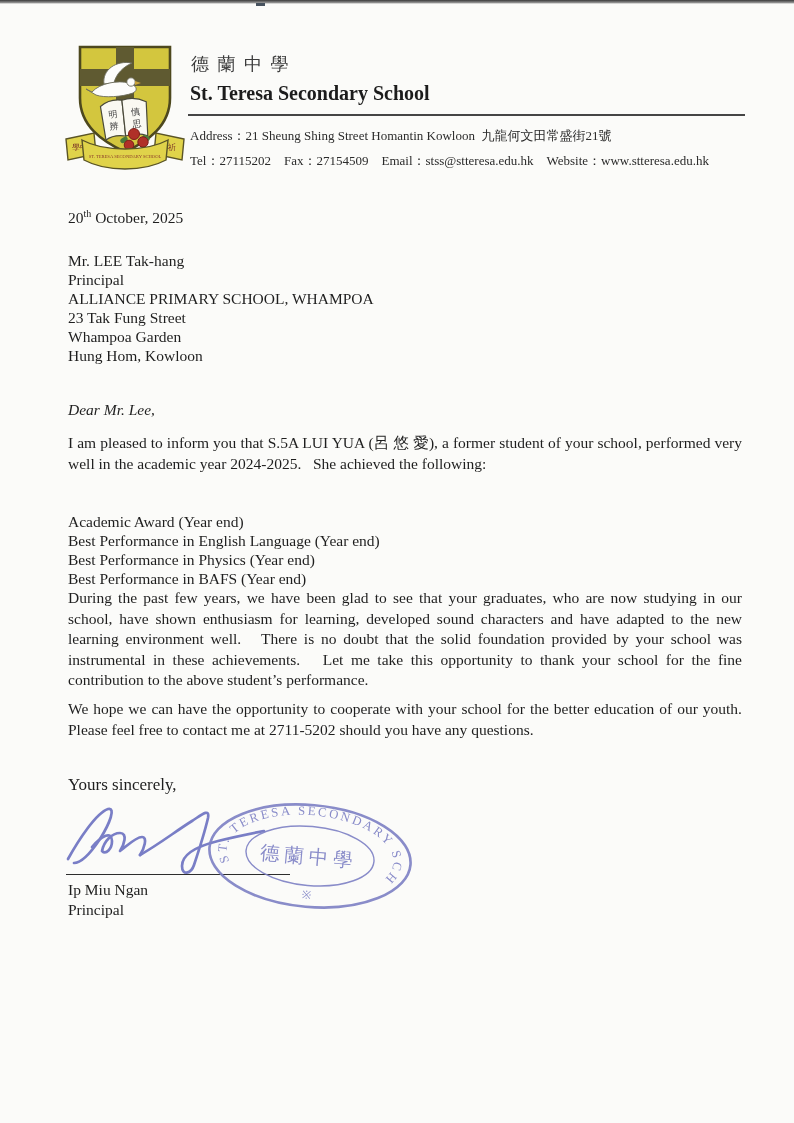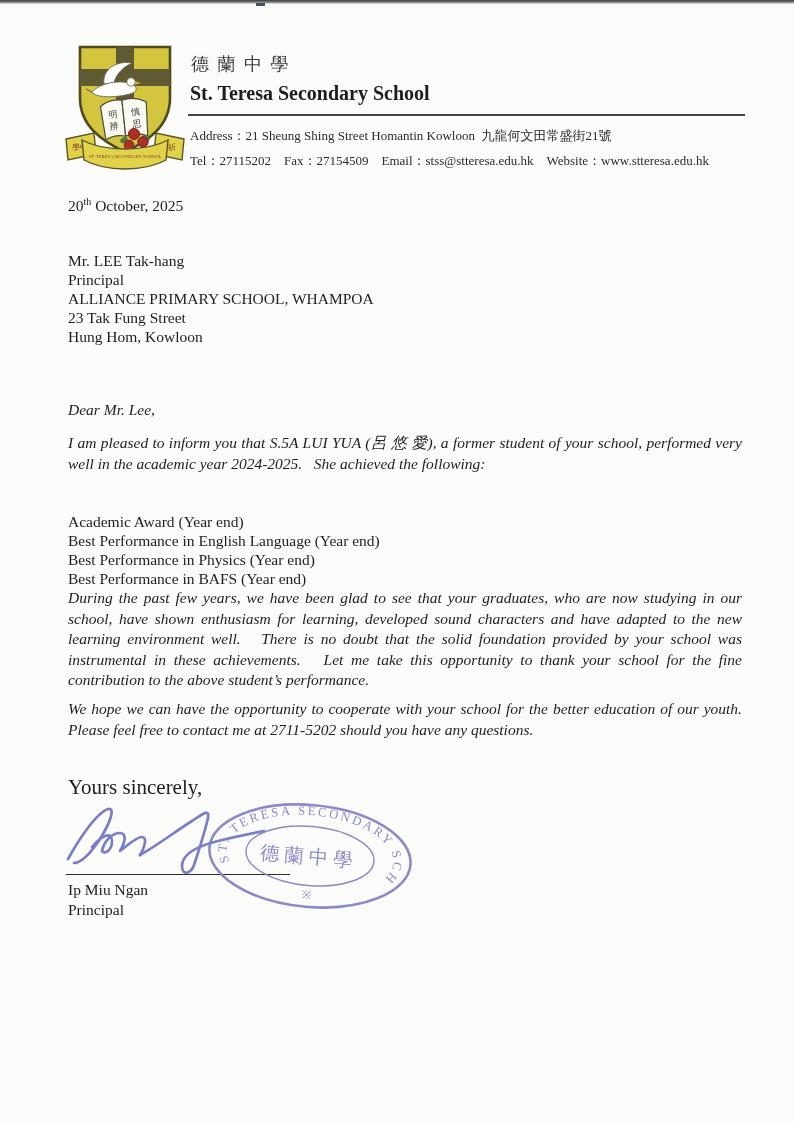--- a/index.html
+++ b/index.html
@@ -14,32 +14,32 @@
 
   
   .logo{position:absolute;left:64px;top:42px;width:122px;height:128px;}
   .hdr-zh{position:absolute;left:191px;top:52px;font-size:18px;letter-spacing:2px;color:#3c3c3c;}
   .hdr-en{position:absolute;left:190px;top:82px;font-size:20px;font-weight:bold;color:#1c1c1c;}
   .hdr-rule{position:absolute;left:188px;top:114px;width:557px;height:2px;background:#454545;}
   .addr-line{position:absolute;left:190px;top:127px;font-size:13px;color:#2b2b2b;white-space:pre;}
   .contact-line{position:absolute;left:190px;top:152px;font-size:13px;color:#2b2b2b;display:flex;gap:13px;white-space:pre;}
 
   
-  .date{position:absolute;left:68px;top:196px;font-size:15.5px;white-space:pre;}
+  .date{position:absolute;left:68px;top:208px;font-size:15.5px;white-space:pre;}
   .date sup{font-size:10px;}
   .recipient{position:absolute;left:68px;top:252px;font-size:15.5px;line-height:18.9px;}
   .salutation{position:absolute;left:68px;top:401px;font-size:15.5px;font-style:italic;}
   .para{position:absolute;left:68px;width:674px;font-size:15.5px;line-height:20.6px;
-        text-align:justify;white-space:pre-wrap;font-style:italic;}
+        text-align:justify;white-space:pre-wrap;}
   .p1{top:433px;}
   .awards{position:absolute;left:68px;top:512px;width:674px;text-align:left;
         font-size:15.5px;line-height:19px;}
   .p2{top:588px;}
   .p3{top:699px;}
-  .closing{position:absolute;left:68px;top:775px;font-size:21px;}
+  .closing{position:absolute;left:68px;top:775px;font-size:17px;}
 
   .signature{position:absolute;left:58px;top:797px;width:252px;height:82px;}
   .sig-line{position:absolute;left:66px;top:874px;width:224px;height:1.4px;background:#2d2d2d;}
   .stamp{position:absolute;left:205px;top:802px;width:210px;height:108px;
          transform:rotate(5deg);opacity:.93;}
   .signer-name{position:absolute;left:68px;top:881px;font-size:15.5px;text-align:center;}
   .signer-title{position:absolute;left:68px;top:901px;font-size:15.5px;}
 </style>
 </head>
 <body>
@@ -101,20 +101,21 @@
     <span><span>Website</span><span>：</span><span>www.stteresa.edu.hk</span></span>
   </div>
 
   <div class="date"><span>20</span><sup>th</sup><span> October, 2025</span></div>
 
   <div class="recipient">
     <div>Mr. LEE Tak-hang</div>
     <div>Principal</div>
     <div>ALLIANCE PRIMARY SCHOOL, WHAMPOA</div>
     <div>23 Tak Fung Street</div>
+    <div>Whampoa Garden</div>
     <div>Hung Hom, Kowloon</div>
   </div>
 
   <div class="salutation">Dear Mr. Lee,</div>
 
   <div class="para p1">I am pleased to inform you that S.5A LUI YUA (呂 悠 愛), a former student of your school, performed very well in the academic year 2024-2025.   She achieved the following:</div>
 
   <div class="awards">
     <div>Academic Award (Year end)</div>
     <div>Best Performance in English Language (Year end)</div>

